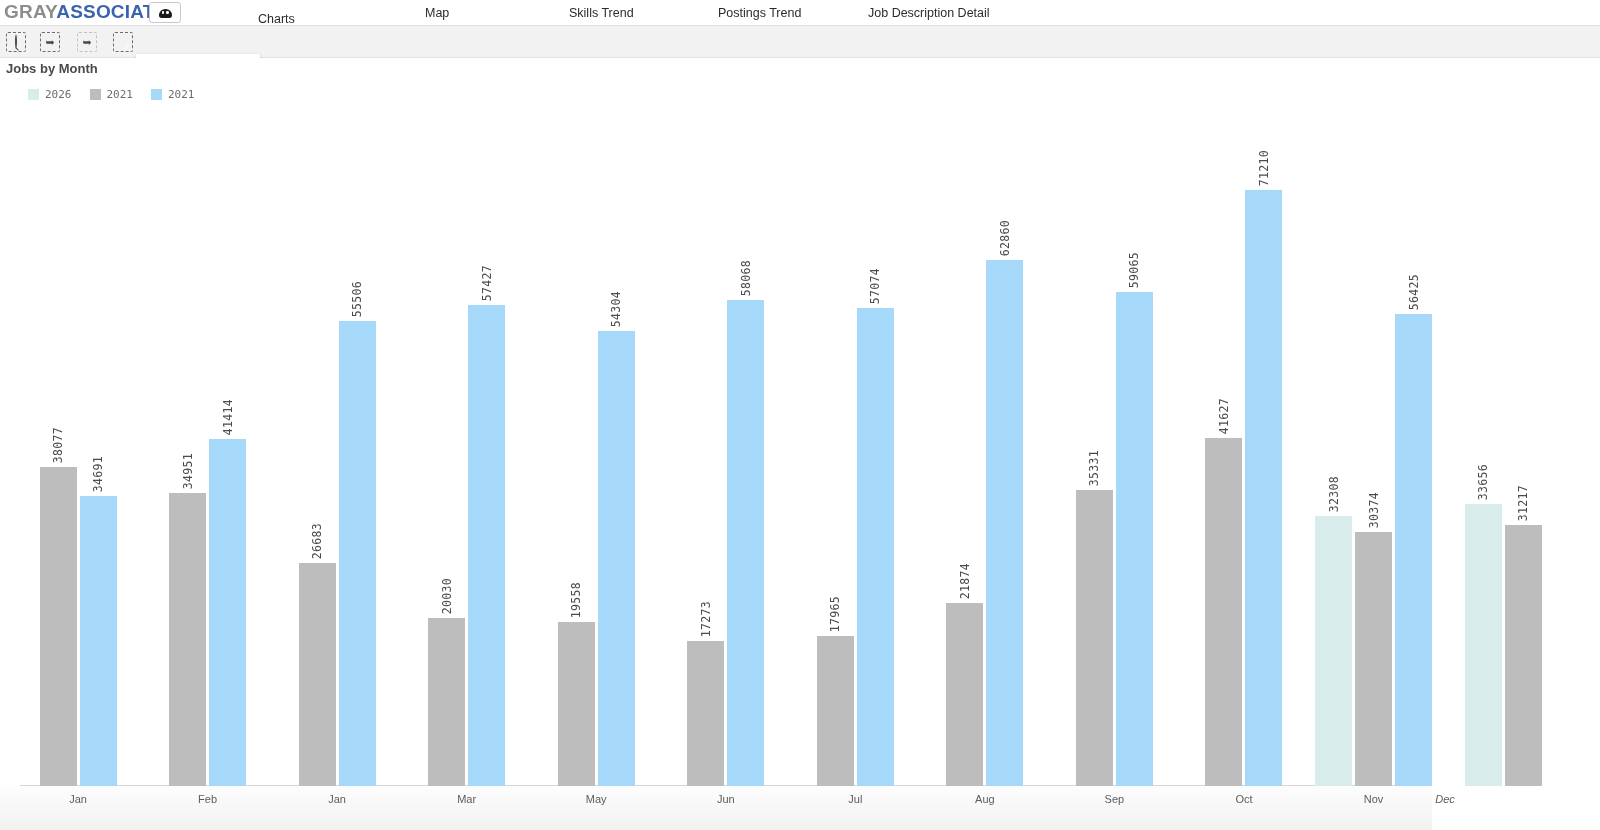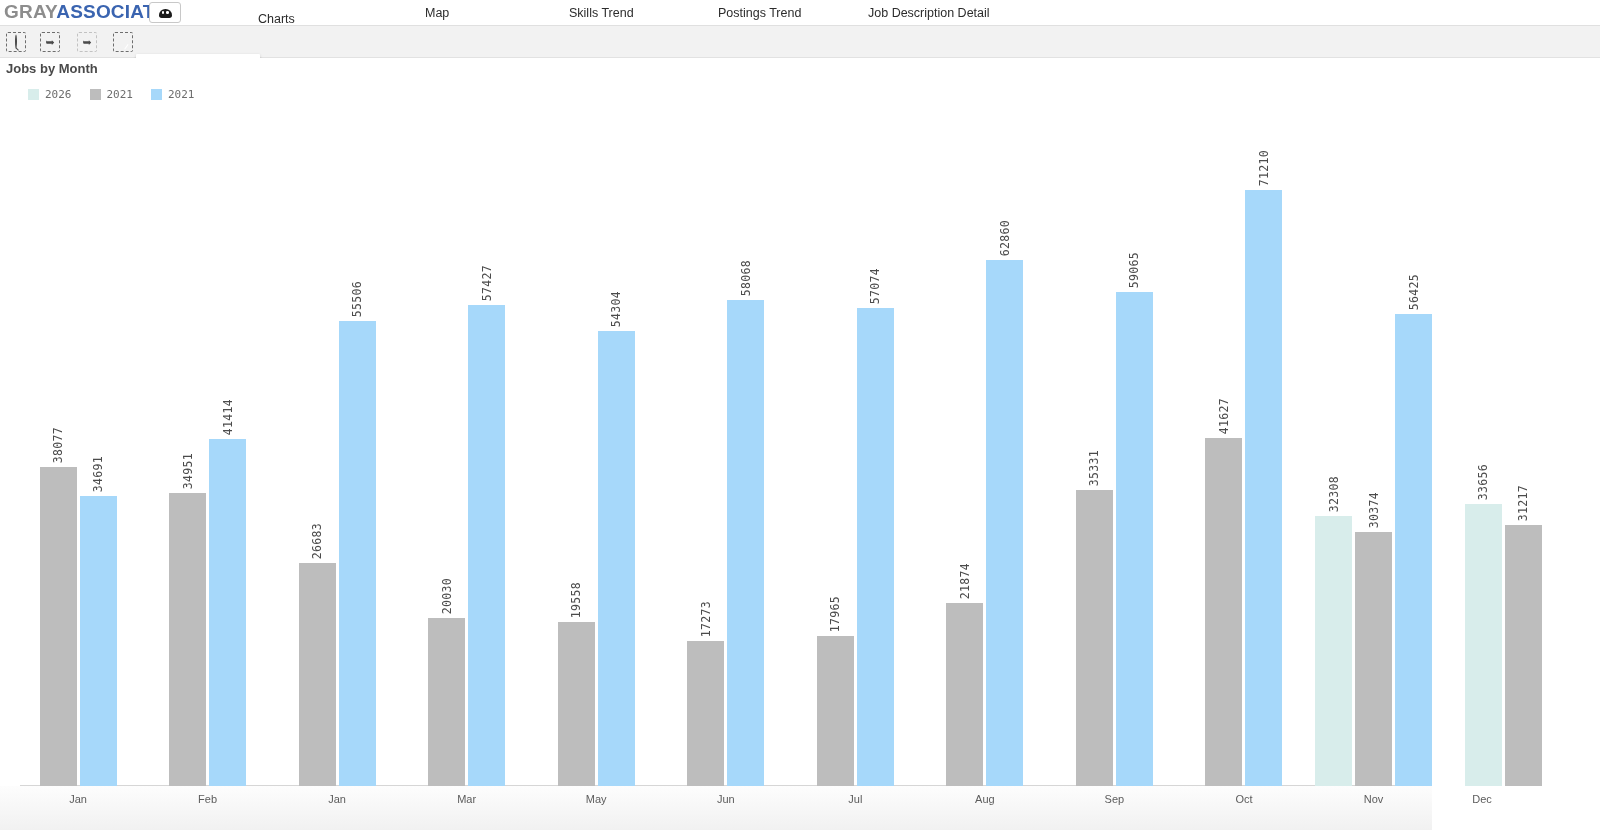--- a/index.html
+++ b/index.html
@@ -346,15 +346,15 @@
       <div class="bar-label" style="left: 1326.5px; bottom: 318px;">32308</div>
       <div class="bar" style="left: 1355px; width: 37px; height: 254px; background: rgb(189, 189, 189);"></div>
       <div class="bar-label" style="left: 1366.5px; bottom: 302px;">30374</div>
       <div class="bar" style="left: 1395px; width: 37px; height: 472px; background: rgb(166, 216, 250);"></div>
       <div class="bar-label" style="left: 1406.5px; bottom: 520px;">56425</div>
       <div class="x-tick" style="left: 1373.5px;">Nov</div>
       <div class="bar" style="left: 1464.55px; width: 37px; height: 282px; background: rgb(216, 237, 235);"></div>
       <div class="bar-label" style="left: 1476.05px; bottom: 330px;">33656</div>
       <div class="bar" style="left: 1504.55px; width: 37px; height: 261px; background: rgb(189, 189, 189);"></div>
       <div class="bar-label" style="left: 1516.05px; bottom: 309px;">31217</div>
-      <div class="x-tick" style="left: 1482px;">Dec</div>
+      <div class="x-tick" style="left: 1445px; font-style: italic;">Dec</div>
     </div>
 </div>
 
 </body></html>

